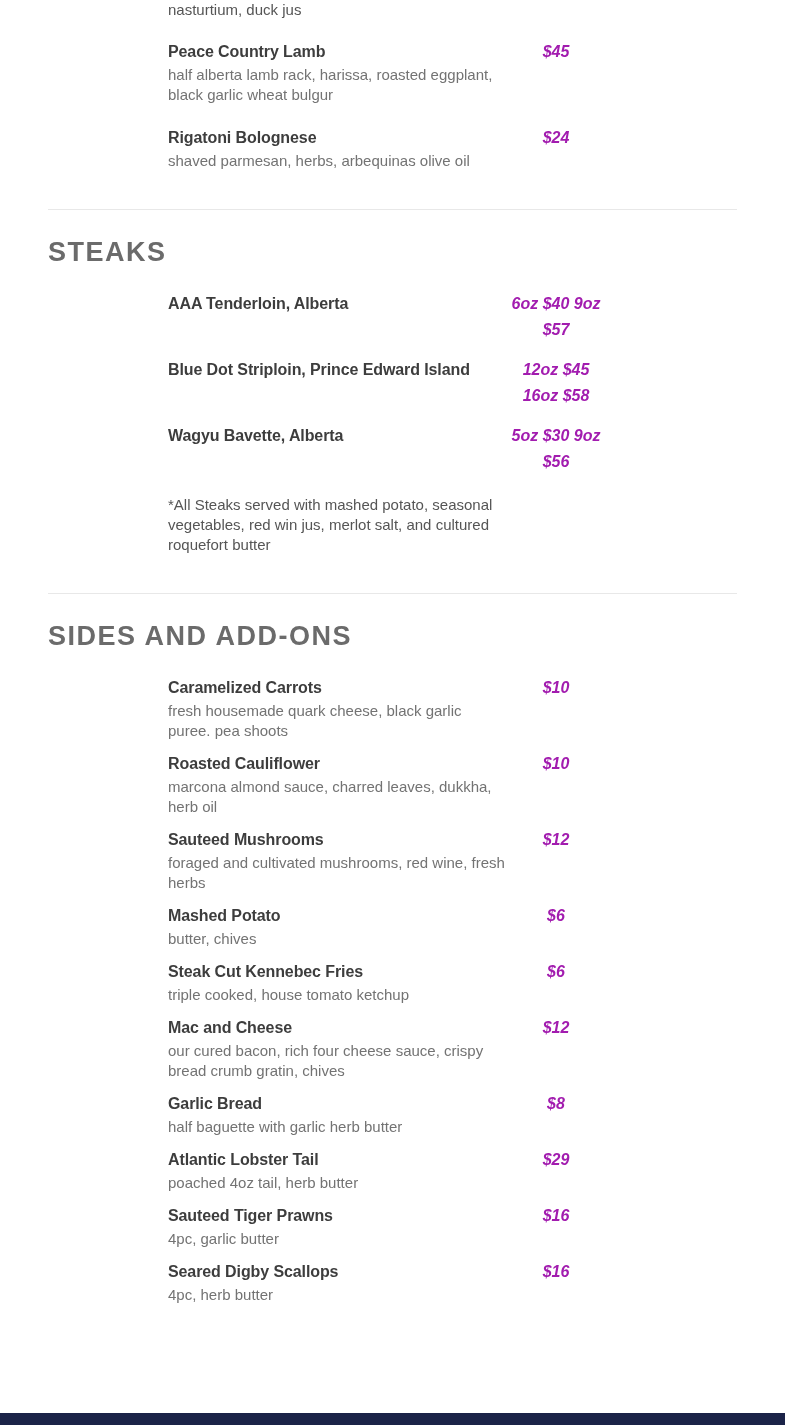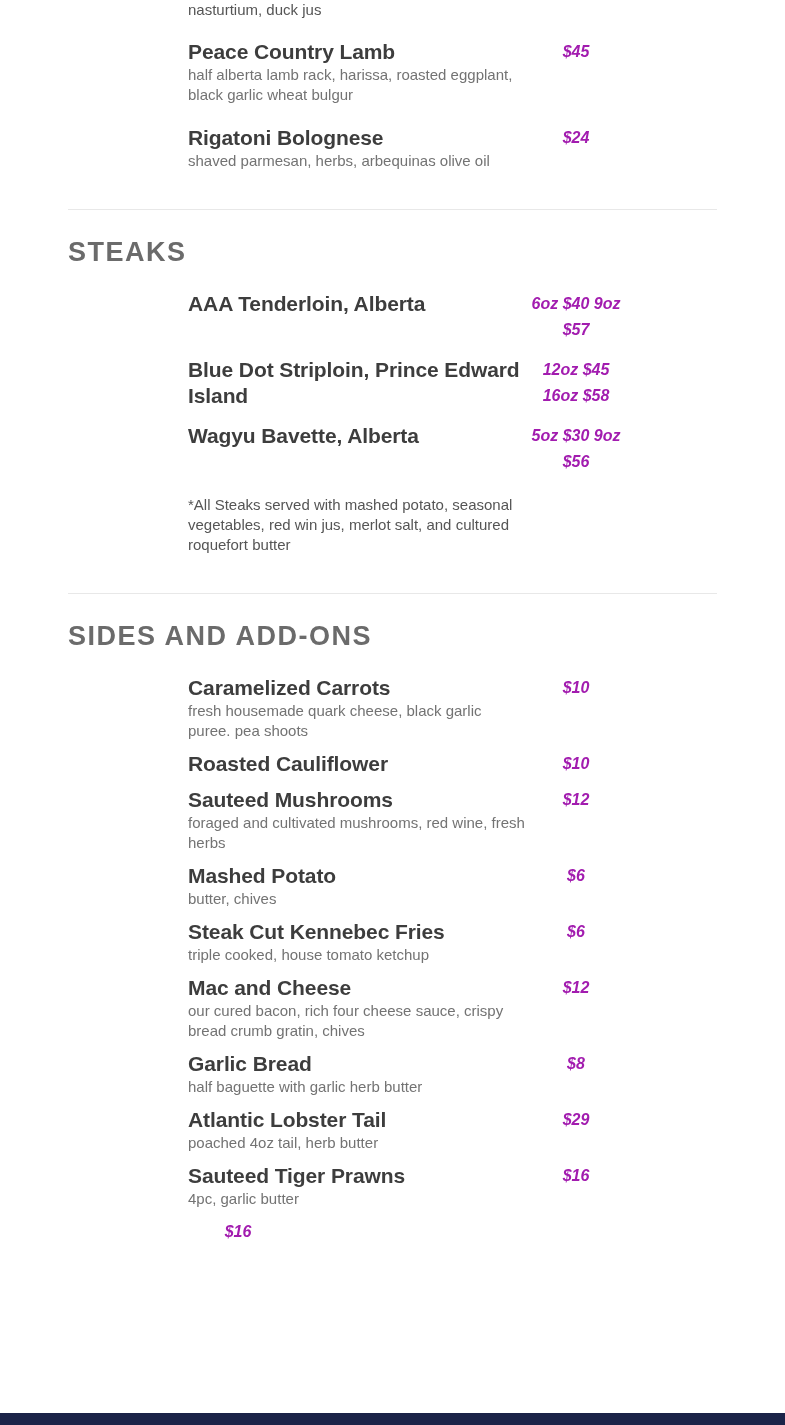--- a/index.html
+++ b/index.html
@@ -5,21 +5,21 @@
   html, body { margin: 0; padding: 0; }
   body {
     width: 785px;
     height: 1425px;
     position: relative;
     background: #ffffff;
     font-family: "Liberation Sans", sans-serif;
     overflow: hidden;
   }
   .content {
-    padding: 0 68px;
+    padding: 0 48px;
   }
   .partial-desc {
     margin-left: 120px;
     max-width: 345px;
     font-size: 15px;
     line-height: 20px;
     color: #555555;
     margin-bottom: 19px;
   }
   .section-divider {
@@ -40,21 +40,21 @@
     margin: 0 0 10px 120px;
   }
   .untitled .menu-item { margin-bottom: 20px; }
   .steaks .menu-item { margin-bottom: 14px; }
   .item-left {
     width: 338px;
     flex: 0 0 338px;
   }
   .item-name {
     font-weight: bold;
-    font-size: 21px;
+    font-size: 16px;
     letter-spacing: -0.1px;
     line-height: 26px;
     color: #3d3d3d;
   }
   .item-desc {
     font-size: 15px;
     line-height: 20px;
     color: #737373;
     max-width: 345px;
   }
@@ -151,20 +151,21 @@
     <div class="item-left">
       <div class="item-name">Caramelized Carrots</div>
       <div class="item-desc">fresh housemade quark cheese, black garlic puree. pea shoots</div>
     </div>
     <div class="item-price">$10</div>
   </div>
 
   <div class="menu-item">
     <div class="item-left">
       <div class="item-name">Roasted Cauliflower</div>
+      <div class="item-desc">marcona almond sauce, charred leaves, dukkha, herb oil</div>
     </div>
     <div class="item-price">$10</div>
   </div>
 
   <div class="menu-item">
     <div class="item-left">
       <div class="item-name">Sauteed Mushrooms</div>
       <div class="item-desc">foraged and cultivated mushrooms, red wine, fresh herbs</div>
     </div>
     <div class="item-price">$12</div>
@@ -212,20 +213,24 @@
 
   <div class="menu-item">
     <div class="item-left">
       <div class="item-name">Sauteed Tiger Prawns</div>
       <div class="item-desc">4pc, garlic butter</div>
     </div>
     <div class="item-price">$16</div>
   </div>
 
   <div class="menu-item">
+    <div class="item-left">
+      <div class="item-name">Seared Digby Scallops</div>
+      <div class="item-desc">4pc, herb butter</div>
+    </div>
     <div class="item-price">$16</div>
   </div>
 </div>
 
   </section>
 </div>
 </div>
 
 <div class="footer-bar" style="background: rgb(27, 35, 72);"></div>
 

